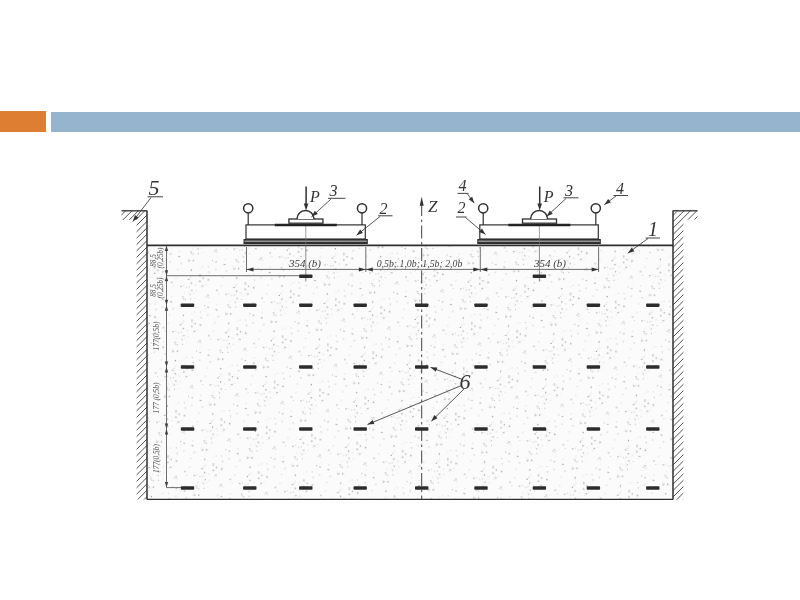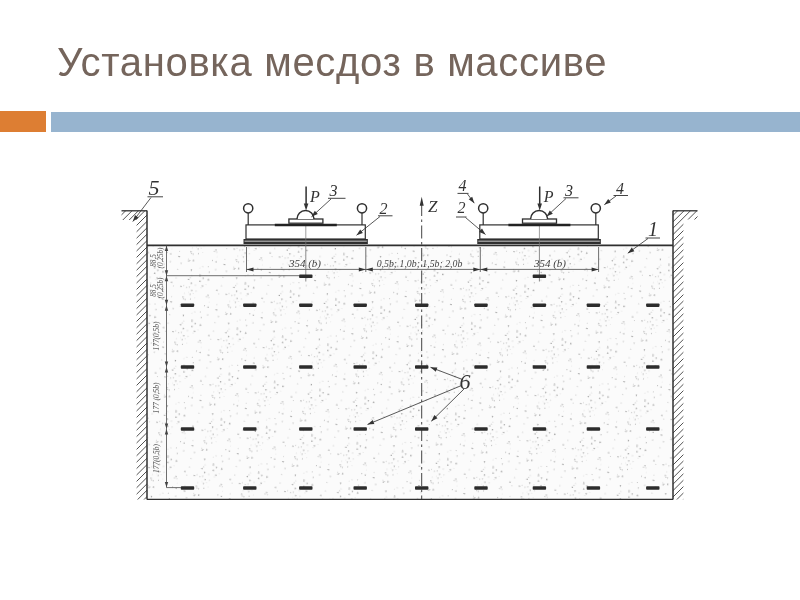--- a/index.html
+++ b/index.html
@@ -1,20 +1,19 @@
 <!DOCTYPE html>
 <html><head><meta charset="utf-8">
 <style>
 html,body{margin:0;padding:0;background:#fff;width:800px;height:600px;overflow:hidden}
 #page{position:relative;width:800px;height:600px;font-family:"Liberation Sans",sans-serif}
 </style></head>
 <body>
 <div id="page">
 
-<div style="position:absolute;left:57px;top:40px;font-size:40px;color:#75655c;letter-spacing:0.7px;white-space:nowrap">Установка месдоз в массиве</div>
 
 <div style="position:absolute;left:0;top:111px;width:46px;height:21px;background:#dd7e33"></div>
 
 <div style="position:absolute;left:51px;top:111.5px;width:749px;height:20px;background:#97b4cf"></div>
 
 <svg width="800" height="600" viewBox="0 0 800 600" xmlns="http://www.w3.org/2000/svg" style="position:absolute;left:0;top:0;filter:blur(0.28px)">
       <defs>
 <pattern id="stip" width="46" height="46" patternUnits="userSpaceOnUse" patternTransform="rotate(10)">
 <circle cx="14.9" cy="6.9" r="0.63" fill="rgb(144,144,144)"></circle>
           <circle cx="37.8" cy="4.3" r="0.60" fill="rgb(198,198,198)"></circle>

